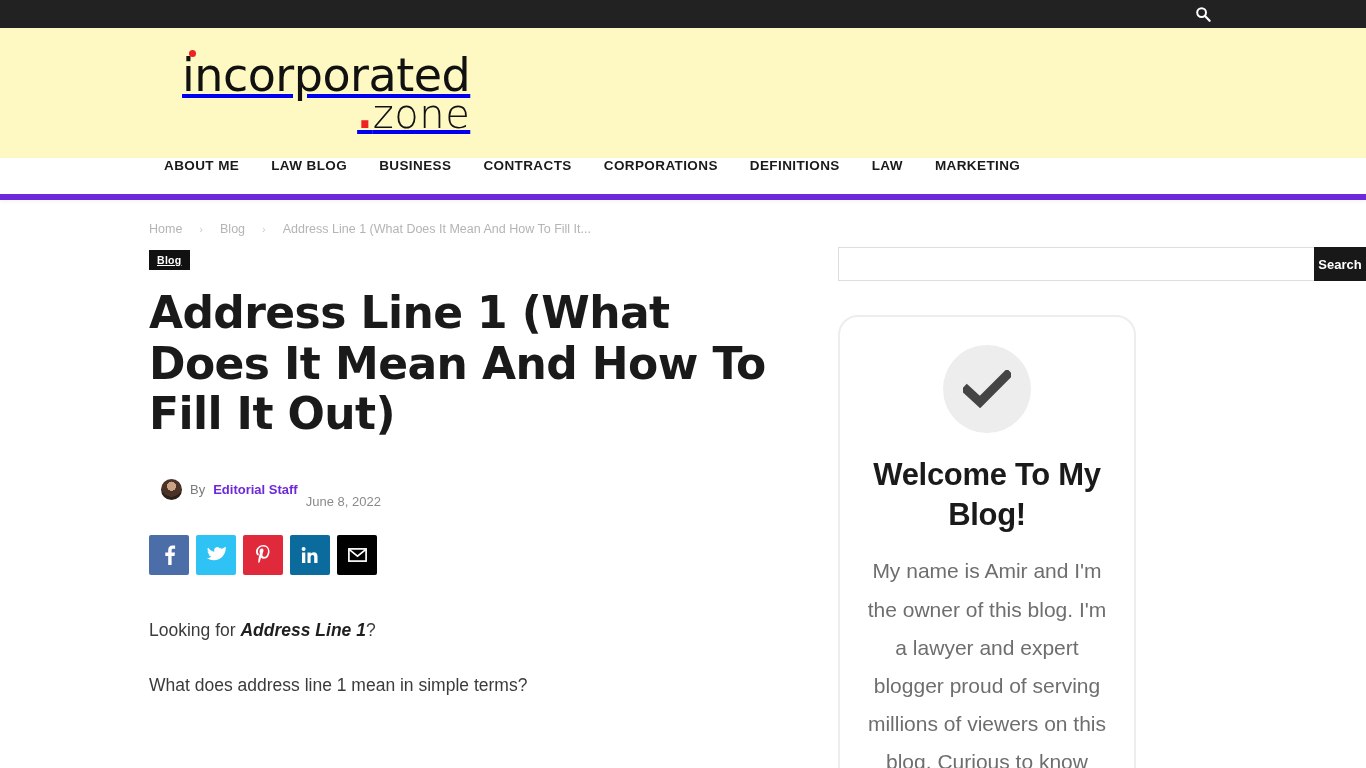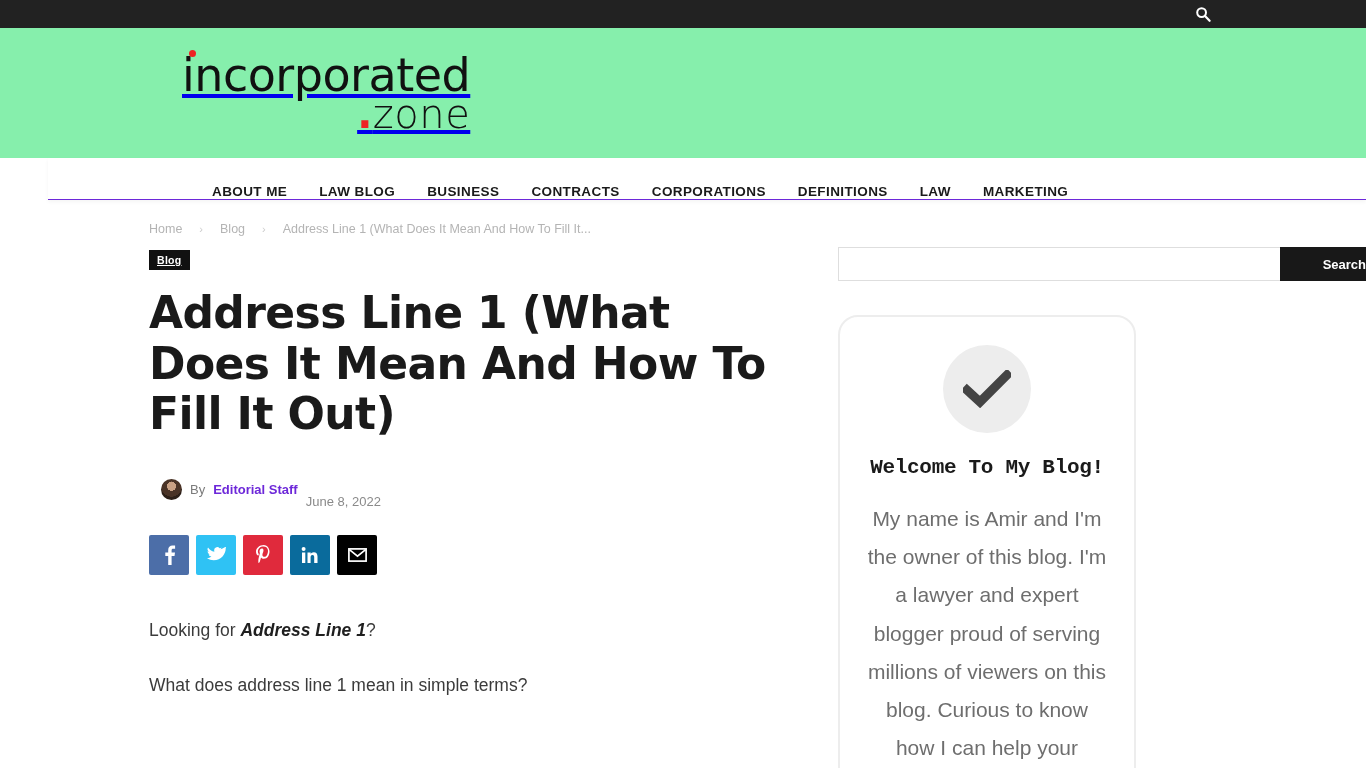--- a/index.html
+++ b/index.html
@@ -13,21 +13,21 @@
   
   .topbar {
     height: 28px; background: #222222;
     display: flex; align-items: center; justify-content: flex-end;
     padding-right: 155px;
   }
   .topbar-search { width: 16px; height: 16px; display: block; cursor: pointer; }
 
   
   .masthead {
-    height: 130px; background: #86efac;
+    height: 130px; background: #fef9c3;
     display: flex; align-items: center;
     padding-left: 182px;
   }
   .logo { position: relative; line-height: 1; user-select: none; }
   .logo-main {
     font-family: "DejaVu Sans", sans-serif;
     font-size: 46px; font-weight: 400; letter-spacing: -0.5px;
     color: #111111; display: block;
   }
   .logo-dot-i {
@@ -38,25 +38,24 @@
     display: block; text-align: right;
     font-family: "DejaVu Sans", sans-serif;
     font-size: 40px; font-weight: 300; color: #111111;
     margin-top: -4px; letter-spacing: 0.5px;
   }
   .logo-sub .reddot { color: #ee2222; font-weight: 700; }
 
   
   .mainnav {
     height: 42px; background: #ffffff;
-    border-bottom: 1px solid #6d28d9;
+    border-bottom: 6px solid #6d28d9;
     box-shadow: 0 2px 4px rgba(0,0,0,0.045);
-    display: flex; align-items: flex-end;
+    display: flex; align-items: flex-start;
     padding-left: 164px;
-    margin-left: 48px;
   }
   .nav-item {
     font-size: 13.5px; font-weight: 700; color: #1a1a1a;
     letter-spacing: 0.4px; margin-right: 32px;
     text-decoration: none; white-space: nowrap; cursor: pointer;
   }
   .nav-item:last-child { margin-right: 0; }
 
   
   .page { display: flex; padding-top: 22px; }
@@ -114,39 +113,39 @@
 
   
   .search-widget { display: flex; height: 34px; }
   .search-input {
     flex: 1; border: 1px solid #dedede; border-right: none;
     background: #ffffff; font-size: 13px; padding: 0 10px;
     font-family: "Liberation Sans", sans-serif; color: #333333;
     outline: none;
   }
   .search-submit {
-    width: 86px; background: #181818; color: #ffffff;
+    width: 52px; background: #181818; color: #ffffff;
     border: none; font-size: 13px; font-weight: 700;
-    cursor: pointer; font-family: "Liberation Sans", sans-serif; text-align: right;
+    cursor: pointer; font-family: "Liberation Sans", sans-serif;
   }
 
   .welcome-card {
     margin-top: 34px; width: 298px;
     border: 2px solid #ededed; border-radius: 20px;
     padding: 28px 26px 24px 26px; text-align: center;
     background: #ffffff;
   }
   .check-circle {
     width: 88px; height: 88px; border-radius: 50%;
     background: #ededed; margin: 0 auto 22px auto;
     display: flex; align-items: center; justify-content: center;
   }
   .welcome-title {
-    font-family: Liberation Mono, monospace;
-    font-size: 21px; font-weight: 700; line-height: 1.28;
+    font-family: Liberation Sans, sans-serif;
+    font-size: 31px; font-weight: 700; line-height: 1.28;
     color: #1a1a1a; letter-spacing: -0.3px;
   }
   .welcome-body {
     margin-top: 18px; font-size: 21px; line-height: 1.82;
     color: #6e6e6e;
   }
 </style>
 </head>
 <body>
 

